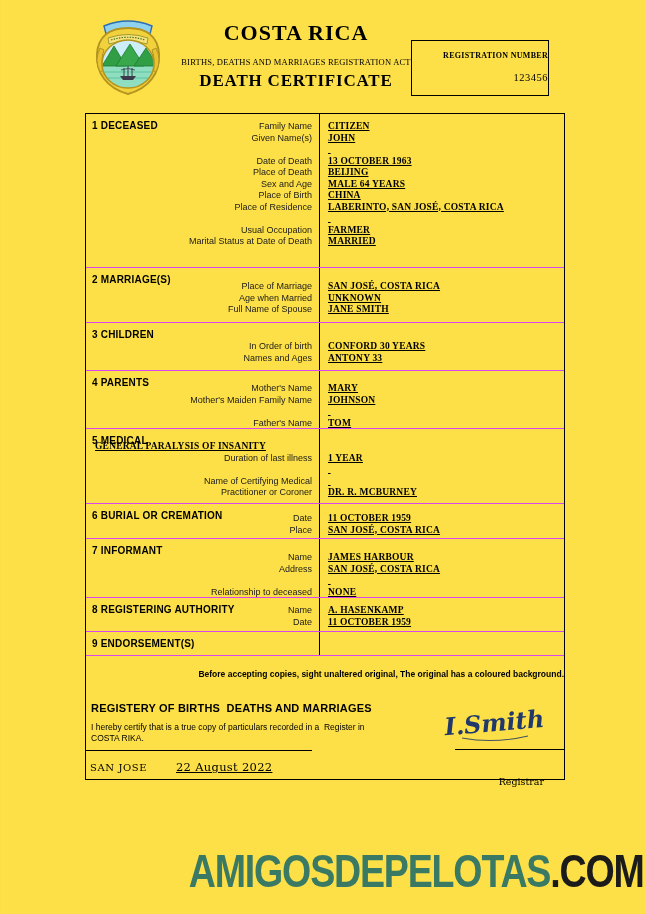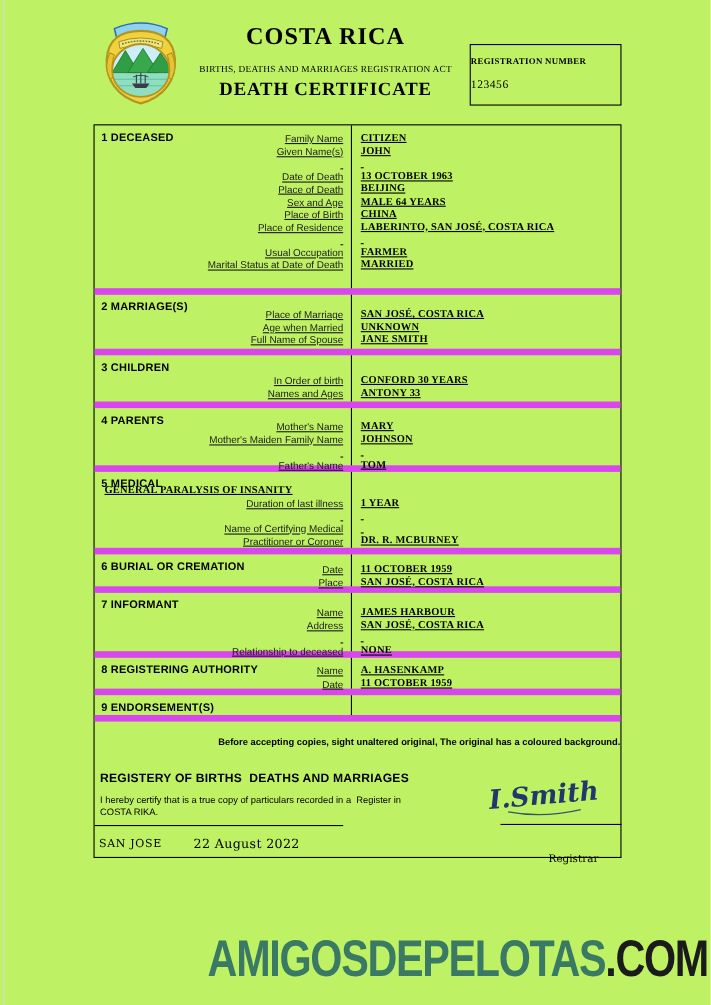--- a/index.html
+++ b/index.html
@@ -1,50 +1,50 @@
 <!DOCTYPE html>
 <html><head>
 <meta charset="utf-8">
 <style>
   * { margin:0; padding:0; box-sizing:border-box; }
   body { background:#ffffff; font-family:"Liberation Sans", sans-serif; }
   .page {
-    position:relative; width:646px; height:914px; background:#bef264;
+    position:relative; width:646px; height:914px; background:#fde047;
     overflow:hidden; color:#000;
   }
   .page-edge { position:absolute; left:3px; top:0; bottom:0; width:1px; background:#dadada; }
 
   
   .arms { position:absolute; left:90px; top:14px; width:76px; height:86px; }
   .title-block { position:absolute; left:130px; top:0; width:332px; text-align:center; }
   .country-title { position:absolute; left:0; right:0; top:20px;
     font:bold 22px "Liberation Serif", serif; letter-spacing:1px; }
   .act-subtitle { position:absolute; left:0; right:0; top:57px;
     font:8.5px "Liberation Serif", serif; letter-spacing:.2px; }
   .doc-title { position:absolute; left:0; right:0; top:71px;
     font:bold 17px "Liberation Serif", serif; letter-spacing:.8px; }
-  .reg-box { position:absolute; left:427px; top:40px; width:138px; height:56px;
-    border:1.2px solid #000; text-align:left; }
+  .reg-box { position:absolute; left:411px; top:40px; width:138px; height:56px;
+    border:1.2px solid #000; text-align:right; }
   .reg-label { position:absolute; left:0; right:0; top:10px;
     font:bold 8px "Liberation Serif", serif; letter-spacing:.3px; }
   .reg-number { position:absolute; left:0; right:0; top:31px;
     font:10.5px "Liberation Serif", serif; letter-spacing:.5px; }
 
   
   .cert-table { position:absolute; left:85px; top:113px; width:480px; height:667px;
     border:1.2px solid #000; }
-  .section { position:relative; border-bottom:6px solid #d946ef; }
+  .section { position:relative; border-bottom:1px solid #d946ef; }
   .section::after { content:''; position:absolute; left:233px; top:0; bottom:0;
     width:1px; background:#000; }
   .sec-title { position:absolute; top:6px; left:6px;
     font:bold 10px "Liberation Sans", sans-serif; letter-spacing:.2px; white-space:nowrap; }
   .lines { position:relative; }
   .line { display:flex; height:11.5px; line-height:11.5px; }
   .lbl { width:233px; padding-right:7px; text-align:right;
-    font:9px "Liberation Sans", sans-serif; color:#1a1a1a; white-space:nowrap;text-decoration:underline; }
+    font:9px "Liberation Sans", sans-serif; color:#1a1a1a; white-space:nowrap; }
   .val { padding-left:9px; font:bold 9.5px "Liberation Serif", serif;
     letter-spacing:.2px; white-space:nowrap;text-decoration:underline; }
   .sec-0{height:154px} .sec-0 .lines{padding-top:7px}
   .sec-1{height:55px}  .sec-1 .lines{padding-top:13px}
   .sec-2{height:48px}  .sec-2 .lines{padding-top:18px}
   .sec-3{height:58px}  .sec-3 .lines{padding-top:12px}
   .sec-4{height:75px}  .sec-4 .lines{padding-top:12px}
   .sec-5{height:35px}  .sec-5 .lines{padding-top:9px}
   .sec-6{height:59px}  .sec-6 .lines{padding-top:13px}
   .sec-7{height:34px}  .sec-7 .lines{padding-top:7px}
@@ -61,21 +61,21 @@
   .signature-wrap { position:absolute; top:44px; left:338px; width:142px; height:50px; }
   .signature-line { position:absolute; top:93px; left:369px; width:110px;
     border-top:1.2px solid #000; }
   .registrar-label { position:absolute; top:97px; right:20px;
     font:9.5px "DejaVu Serif", serif;margin-top:23px; }
   .issue-line { position:absolute; top:94px; left:0; width:226px;
     border-top:1px solid #000; }
   .place-issued { position:absolute; top:106px; left:4px;
     font:10px "DejaVu Serif", serif; letter-spacing:.6px; }
   .issue-date { position:absolute; top:104px; left:90px;
-    font:11.5px "DejaVu Serif", serif; letter-spacing:.3px; }
+    font:11.5px "DejaVu Serif", serif; letter-spacing:.3px;text-decoration:underline; }
 
   
   .watermark { position:absolute; right:2px; bottom:16px; white-space:nowrap;
     font:bold 47px "Liberation Sans", sans-serif; letter-spacing:-1.5px;
     transform:scaleX(.8); transform-origin:right bottom; }
 </style>
 </head>
 <body>
 
 <div class="page">

